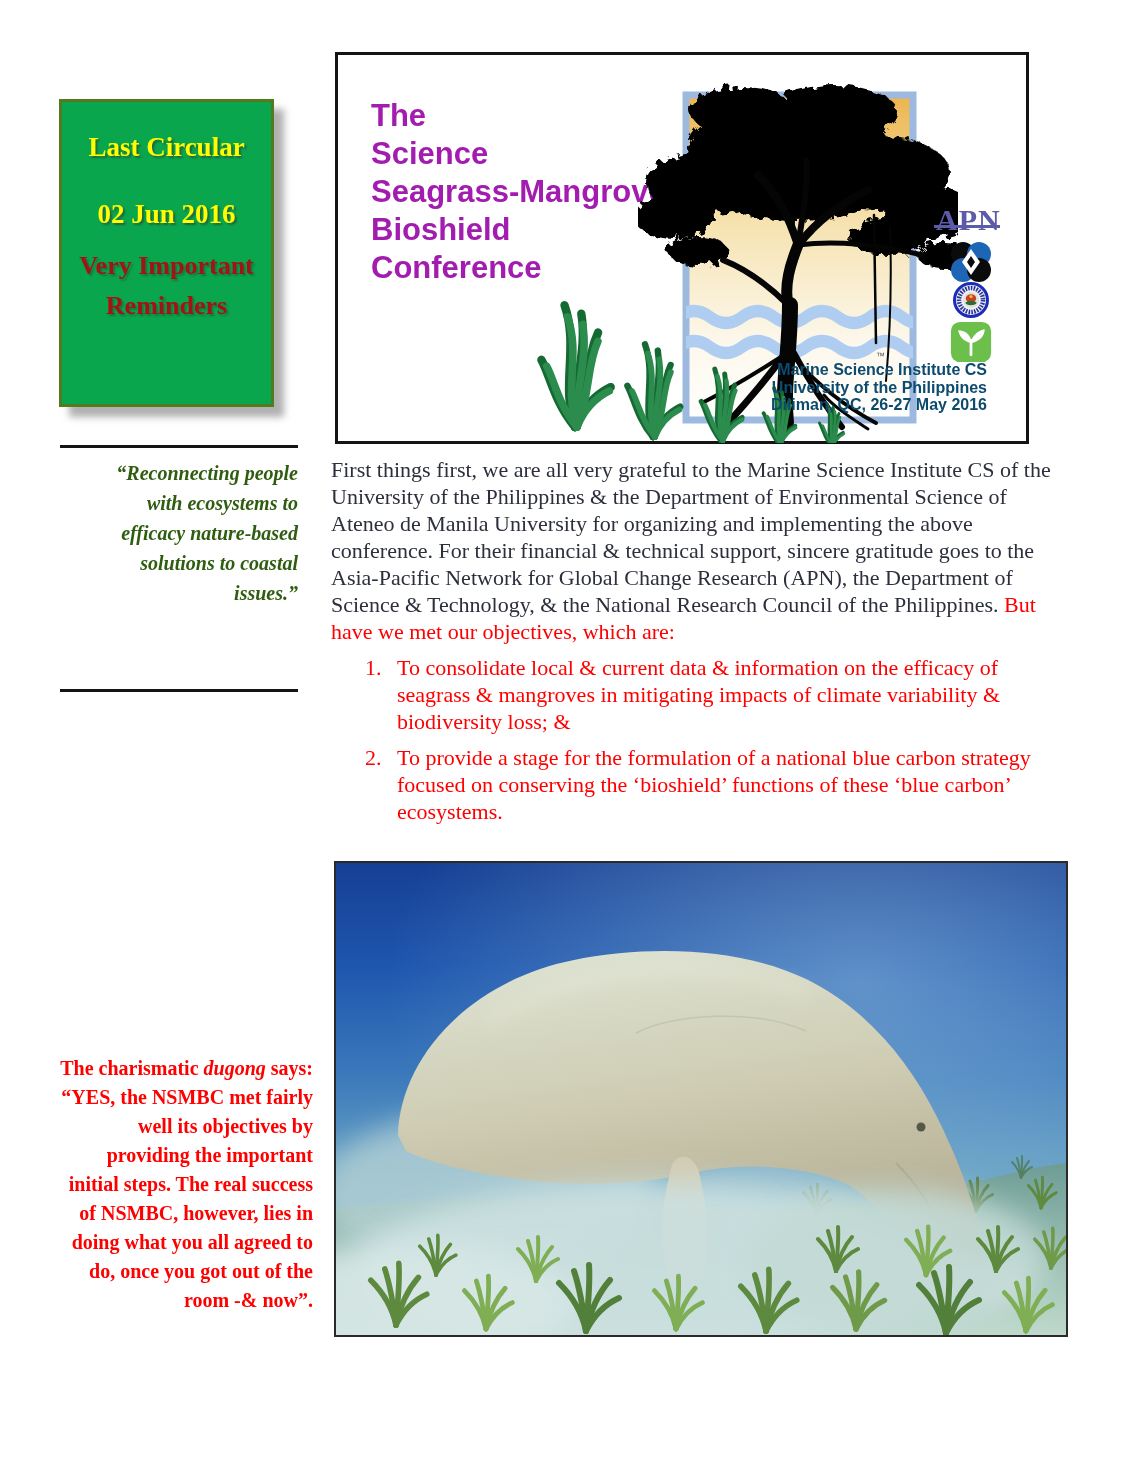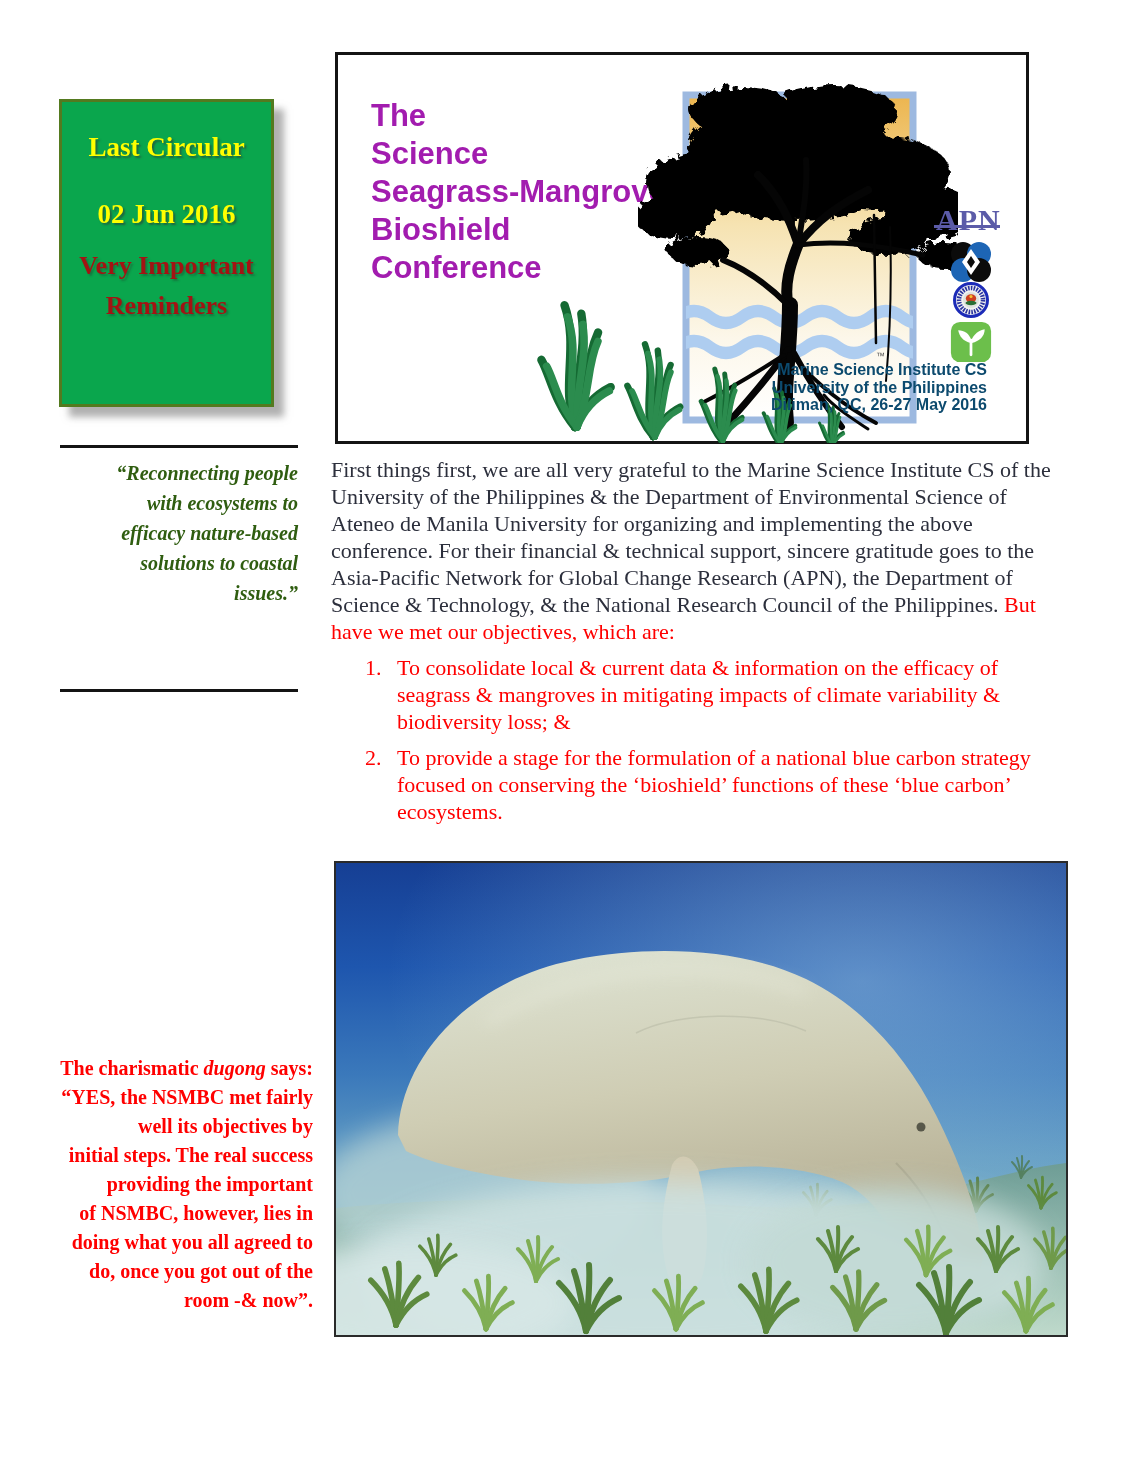--- a/index.html
+++ b/index.html
@@ -308,21 +308,21 @@
       <use href="#tuft" transform="translate(520,466) scale(1.3)" stroke="#6f9a4a"></use>
       <use href="#tuft" transform="translate(610,470) scale(1.5)" stroke="#52803a"></use>
       <use href="#tuft" transform="translate(690,468) scale(1.2)" stroke="#7fae54"></use>
     </g>
   </svg>
 
   <div class="caption">
     <div><span>The charismatic </span><span class="it">dugong</span><span> says:</span></div>
     <div>“YES, the NSMBC met fairly</div>
     <div>well its objectives by</div>
+    <div>providing the important</div>
     <div>initial steps. The real success</div>
-    <div>providing the important</div>
     <div>of NSMBC, however, lies in</div>
     <div>doing what you all agreed to</div>
     <div>do, once you got out of the</div>
     <div>room -&amp; now”.</div>
   </div>
 
 </div>
 
 </body></html>

